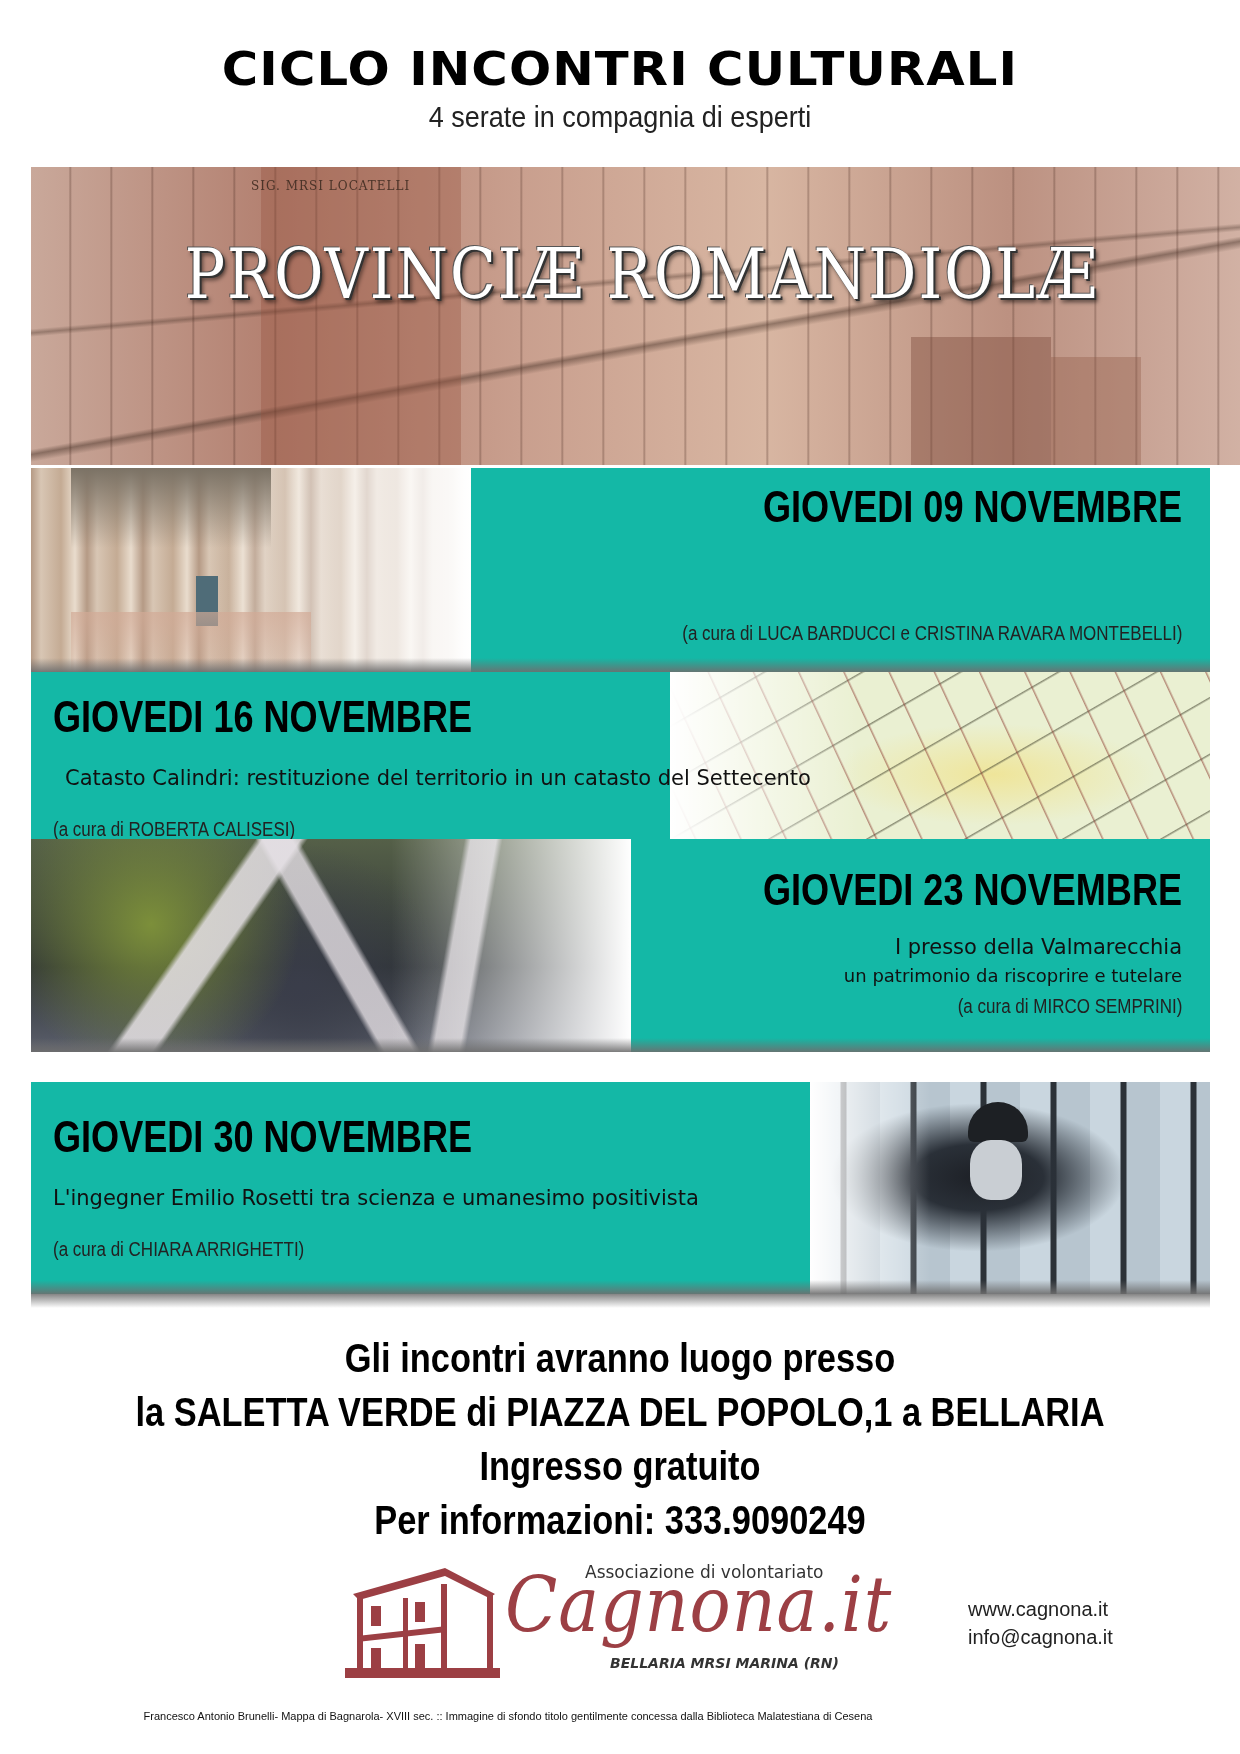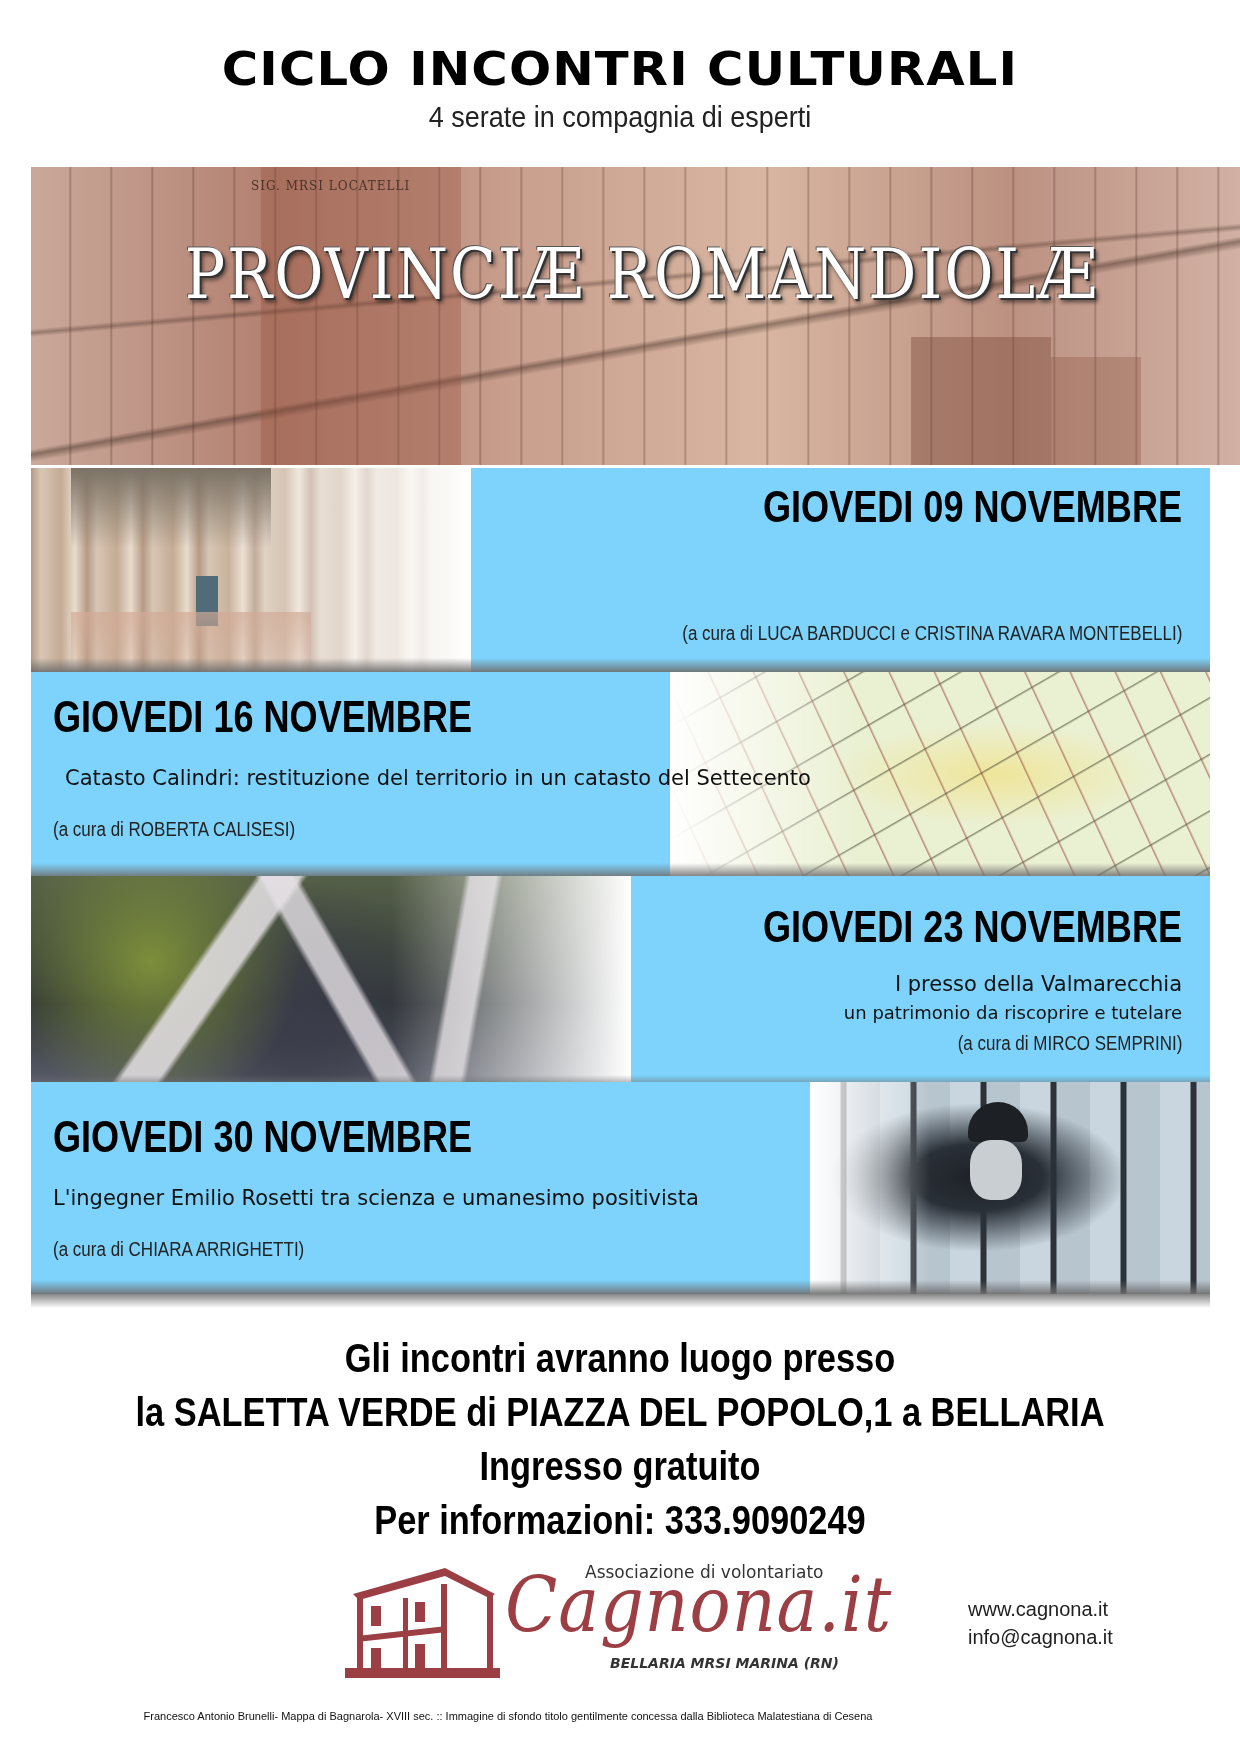--- a/index.html
+++ b/index.html
@@ -38,21 +38,21 @@
     transform: scaleY(1.15);
   }
   .banner-subtitle {
     position: absolute; left: 0; top: 168px; width: 100%; text-align: center;
     font-family: "DejaVu Serif", serif; font-weight: bold; font-size: 36px; color: #fff;
     text-shadow: 2px 2px 0 #333, 3px 3px 4px rgba(0,0,0,0.6);
   }
 
   
   .event {
-    position: absolute; left: 31px; width: 1179px; overflow: hidden; background: #7dd3fc;
+    position: absolute; left: 31px; width: 1179px; overflow: hidden; background: #14b8a6;
   }
   .event::after {
     content: ""; position: absolute; left: 0; right: 0; bottom: 0; height: 14px;
     background: linear-gradient(180deg, rgba(255,255,255,0) 0%, rgba(110,110,110,0.9) 100%);
   }
   .event .photo { position: absolute; top: 0; height: 100%; }
 
   .ev1 { top: 468px; height: 204px; }
   .ev1 .photo {
     left: 0; width: 440px;
@@ -69,21 +69,21 @@
   .ev2 .photo {
     right: 0; width: 540px;
     background:
       linear-gradient(90deg, #ffffff 0%, rgba(255,255,255,0) 35%),
       repeating-linear-gradient(65deg, transparent 0 38px, rgba(140,60,50,0.55) 39px, transparent 41px),
       repeating-linear-gradient(150deg, transparent 0 46px, rgba(60,60,40,0.55) 47px, transparent 49px),
       radial-gradient(ellipse at 60% 50%, #efe59a 0%, rgba(239,229,154,0) 35%),
       #eaf0d2;
   }
 
-  .ev3 { top: 876px; height: 213px; }
+  .ev3 { top: 839px; height: 213px; }
   .ev3 .photo {
     left: 0; width: 600px;
     background:
       linear-gradient(90deg, rgba(255,255,255,0) 60%, #ffffff 100%),
       linear-gradient(125deg, transparent 30%, rgba(230,225,230,0.85) 31%, rgba(230,225,230,0.85) 36%, transparent 37%),
       linear-gradient(60deg, transparent 48%, rgba(220,215,220,0.85) 49%, rgba(220,215,220,0.85) 53%, transparent 54%),
       linear-gradient(100deg, transparent 68%, rgba(210,205,210,0.85) 69%, rgba(210,205,210,0.85) 73%, transparent 74%),
       radial-gradient(circle at 20% 40%, #7c8f3a 0%, rgba(124,143,58,0) 30%),
       radial-gradient(circle at 45% 70%, #3a3d4a 0%, rgba(58,61,74,0) 40%),
       linear-gradient(180deg, #556048, #2f3436 60%, #5b5f6c);

